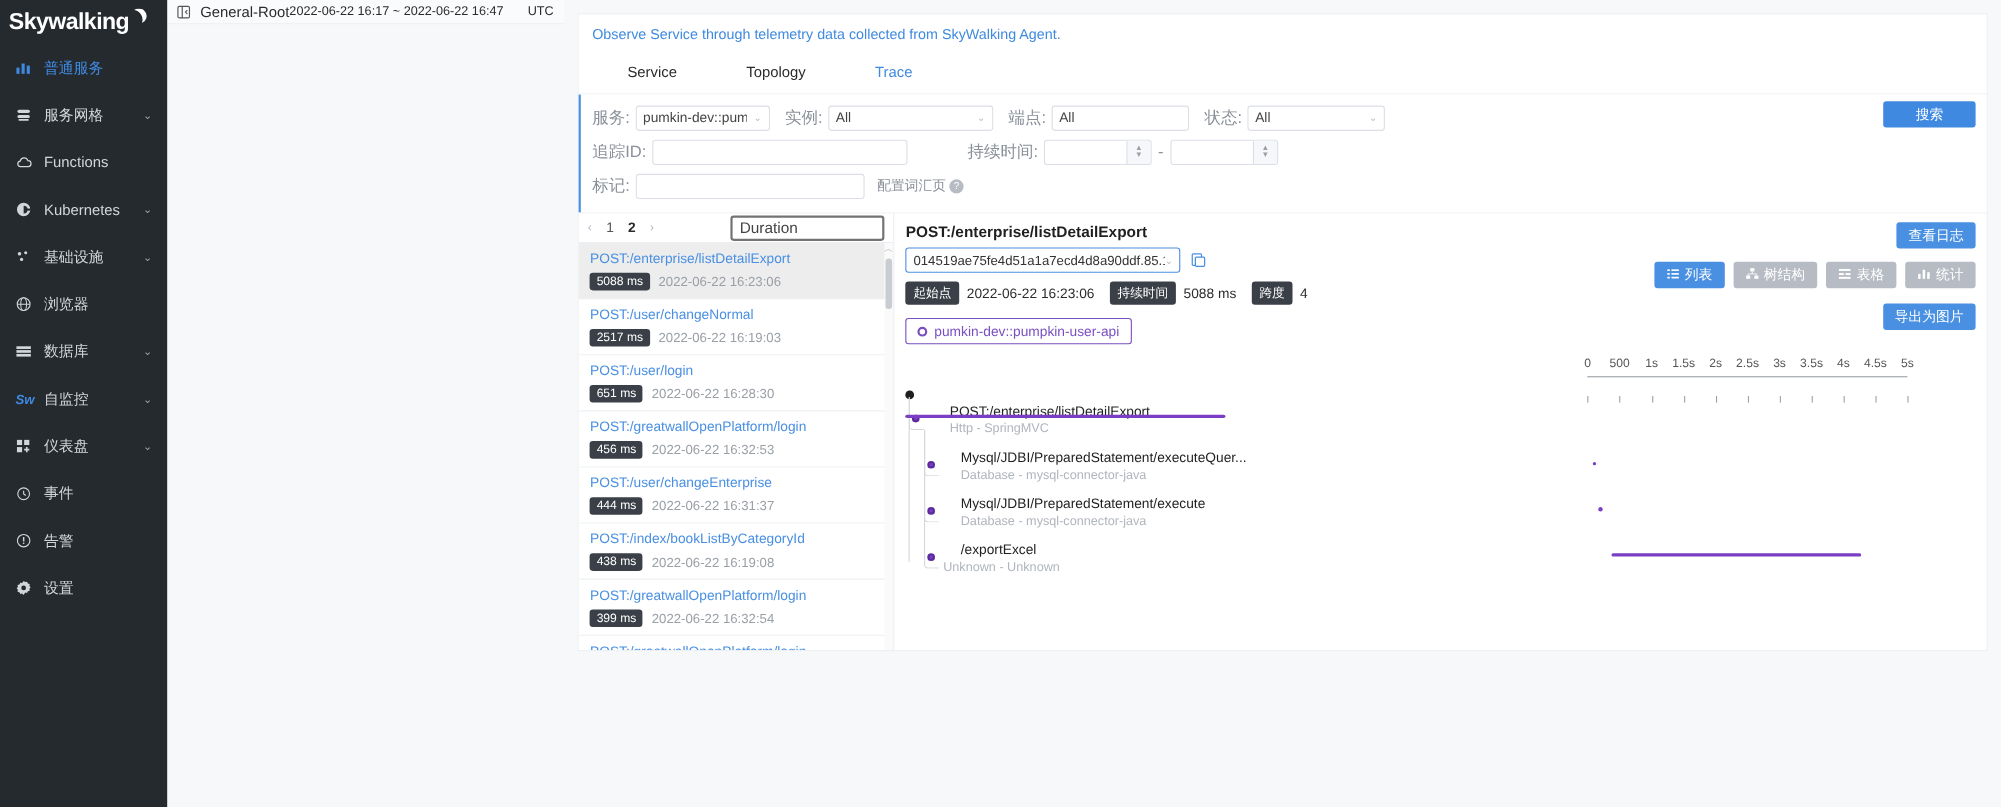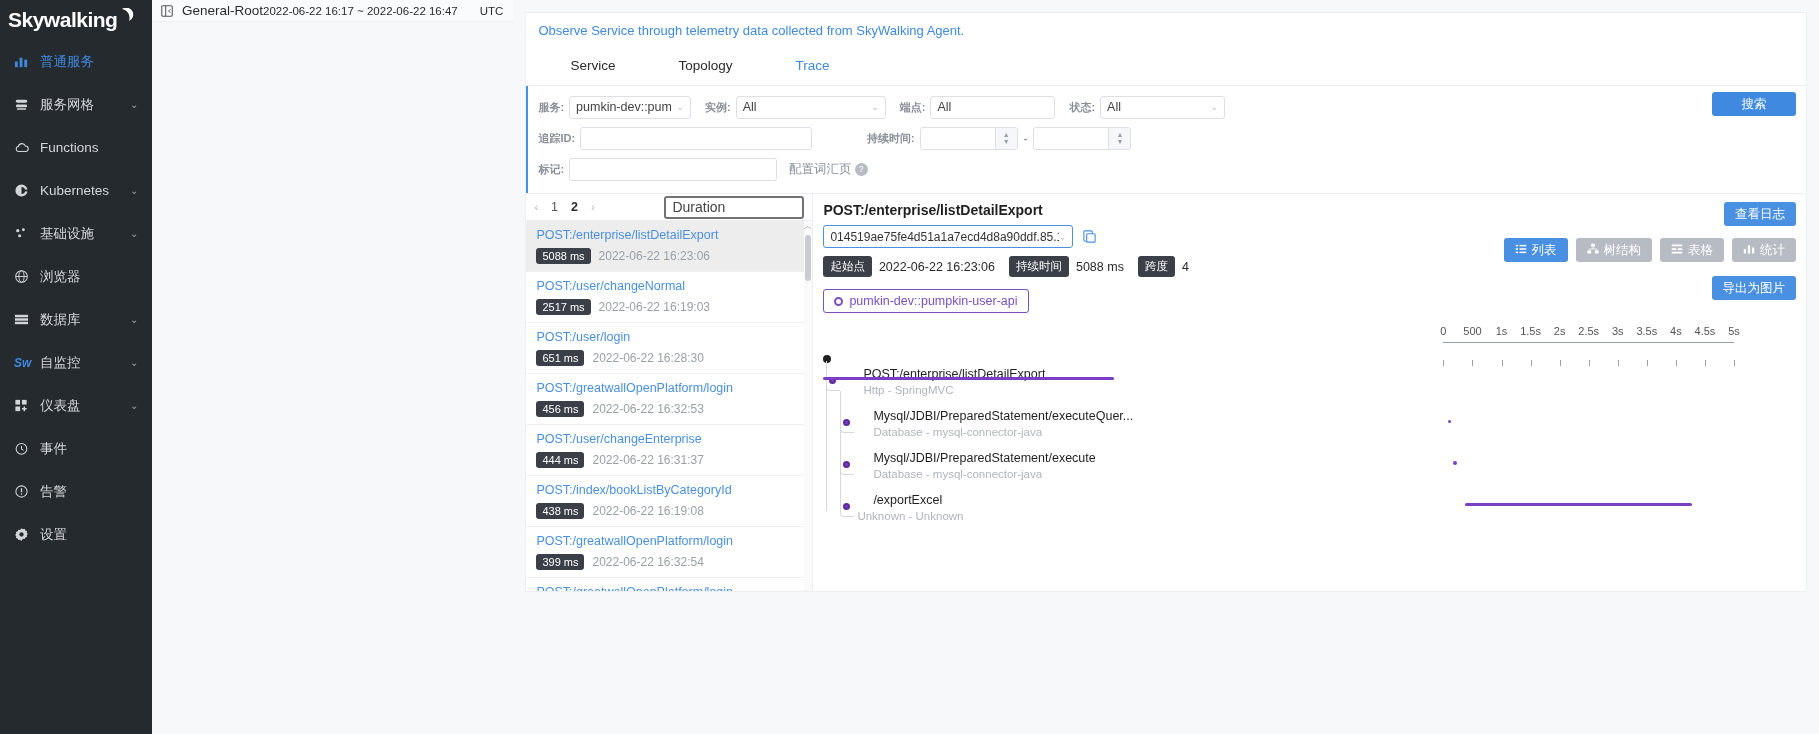--- a/index.html
+++ b/index.html
@@ -47,21 +47,21 @@
   .content { flex:1; padding:12px 12px 0 12px; overflow:hidden; }
   .banner { padding:10px 12px; color:#3f8ae0; font-size:13px; background:#fff; border:1px solid #eceff2; border-bottom:none; }
   .tabs { display:flex; align-items:flex-end; background:#fff; border:1px solid #eceff2; border-top:none;
           height:38px; padding-left:14px; gap:3px; }
   .tab { padding:0 30px; height:38px; line-height:38px; font-size:13.5px; color:#2b2b2b; cursor:pointer; }
   .tab.active { color:#3f8ae0; }
 
   .tracebox { background:#fff; border:1px solid #eceff2; border-top:none; }
   .filters { border-left:2px solid #4a90e2; padding:8px 0 6px 0; background:#fff; position:relative; }
   .frow { display:flex; align-items:center; height:26px; margin-bottom:5px; padding-left:10px; }
-  .flabel { color:#8a9099; font-size:11px; margin-right:5px; white-space:nowrap;font-weight:bold; }
+  .flabel { color:#8a9099; font-size:15px; margin-right:5px; white-space:nowrap; }
   .fsel, .finp {
     height:23px; border:1px solid #dcdfe6; border-radius:3px; background:#fff;
     font-size:12.5px; color:#444; padding:0 6px; display:flex; align-items:center;
     position:relative;
   }
   .fsel .caret { margin-left:auto; color:#b9bec6; font-size:9px; padding-left:6px; }
   .search-btn {
     position:absolute; right:10px; top:6px;
     background:#3f8ae0; color:#fff; font-size:12.5px;
     height:24px; min-width:84px; border-radius:3px; border:none;

